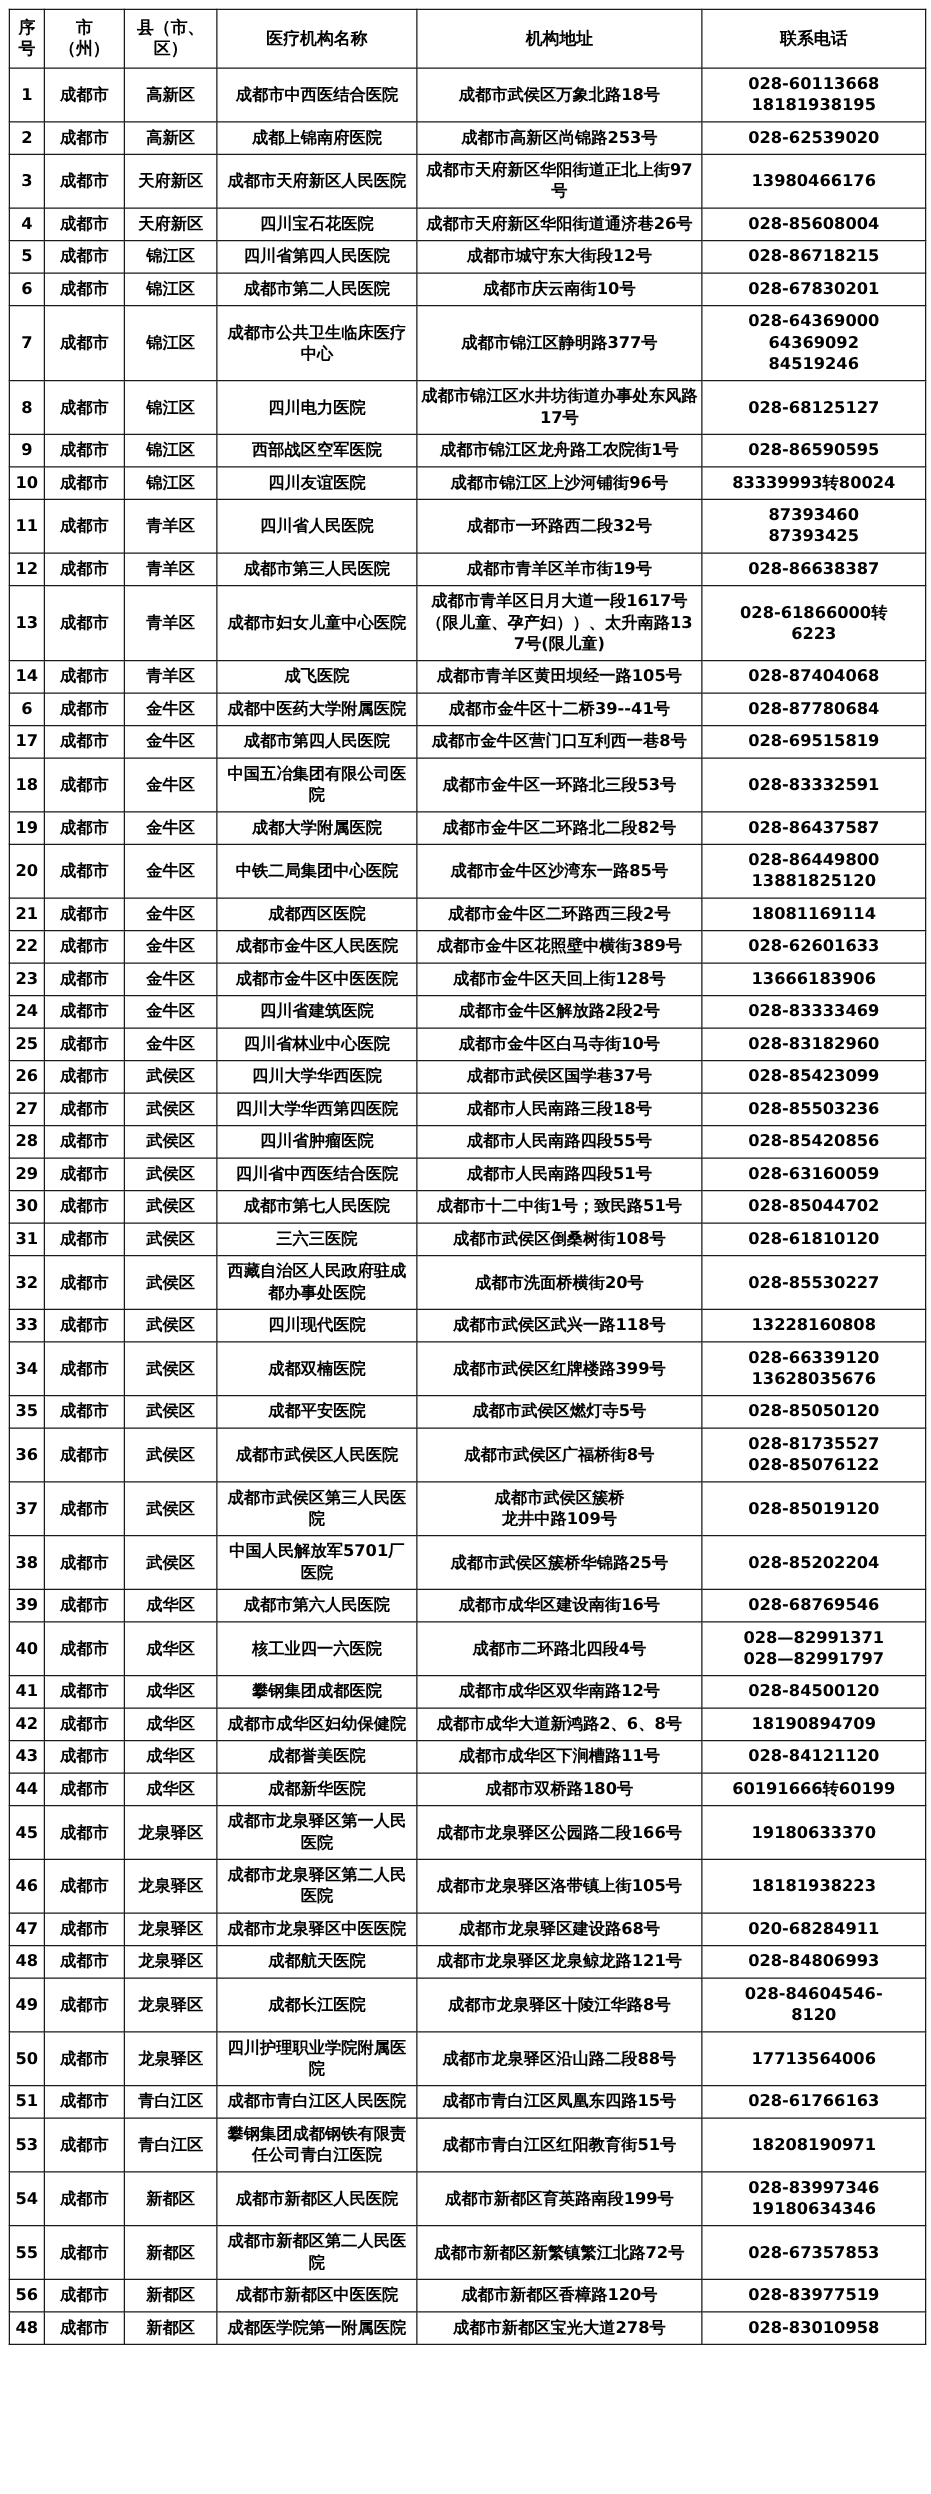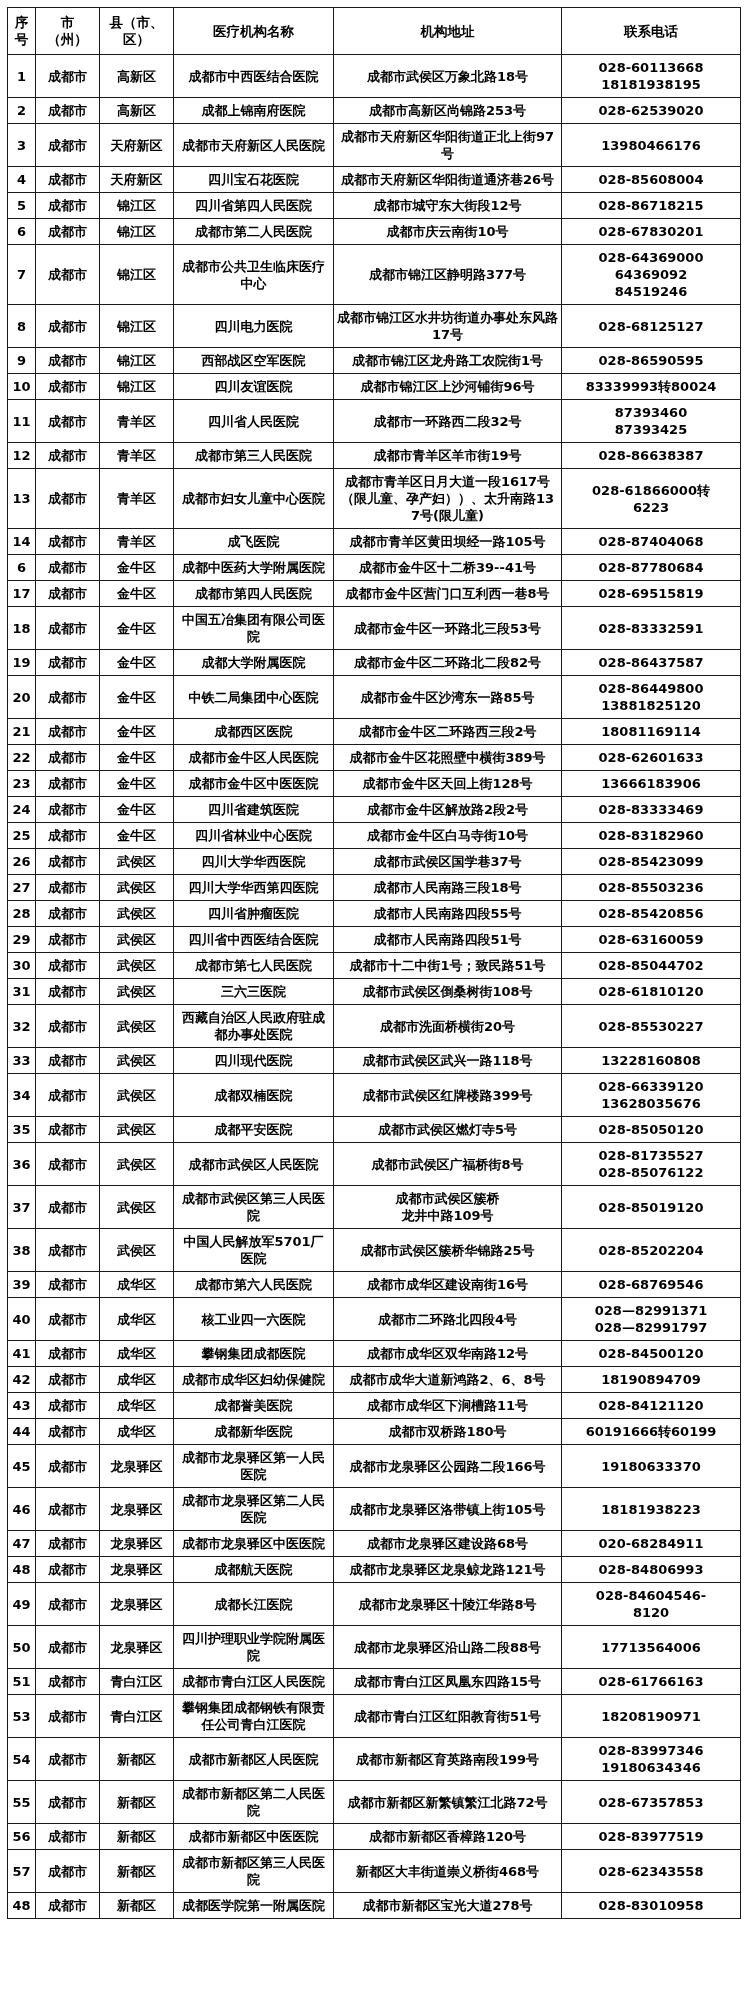--- a/index.html
+++ b/index.html
@@ -565,28 +565,20 @@
 
   <tr>
     <td>56</td>
     <td>成都市</td>
     <td>新都区</td>
     <td>成都市新都区中医医院</td>
     <td>成都市新都区香樟路120号</td>
     <td>028-83977519</td>
   </tr>
 
-  <tr>
-    <td>57</td>
-    <td>成都市</td>
-    <td>新都区</td>
-    <td>成都市新都区第三人民医院</td>
-    <td>新都区大丰街道崇义桥街468号</td>
-    <td>028-62343558</td>
-  </tr>
 
   <tr>
     <td>48</td>
     <td>成都市</td>
     <td>新都区</td>
     <td>成都医学院第一附属医院</td>
     <td>成都市新都区宝光大道278号</td>
     <td>028-83010958</td>
   </tr>
 </tbody>

